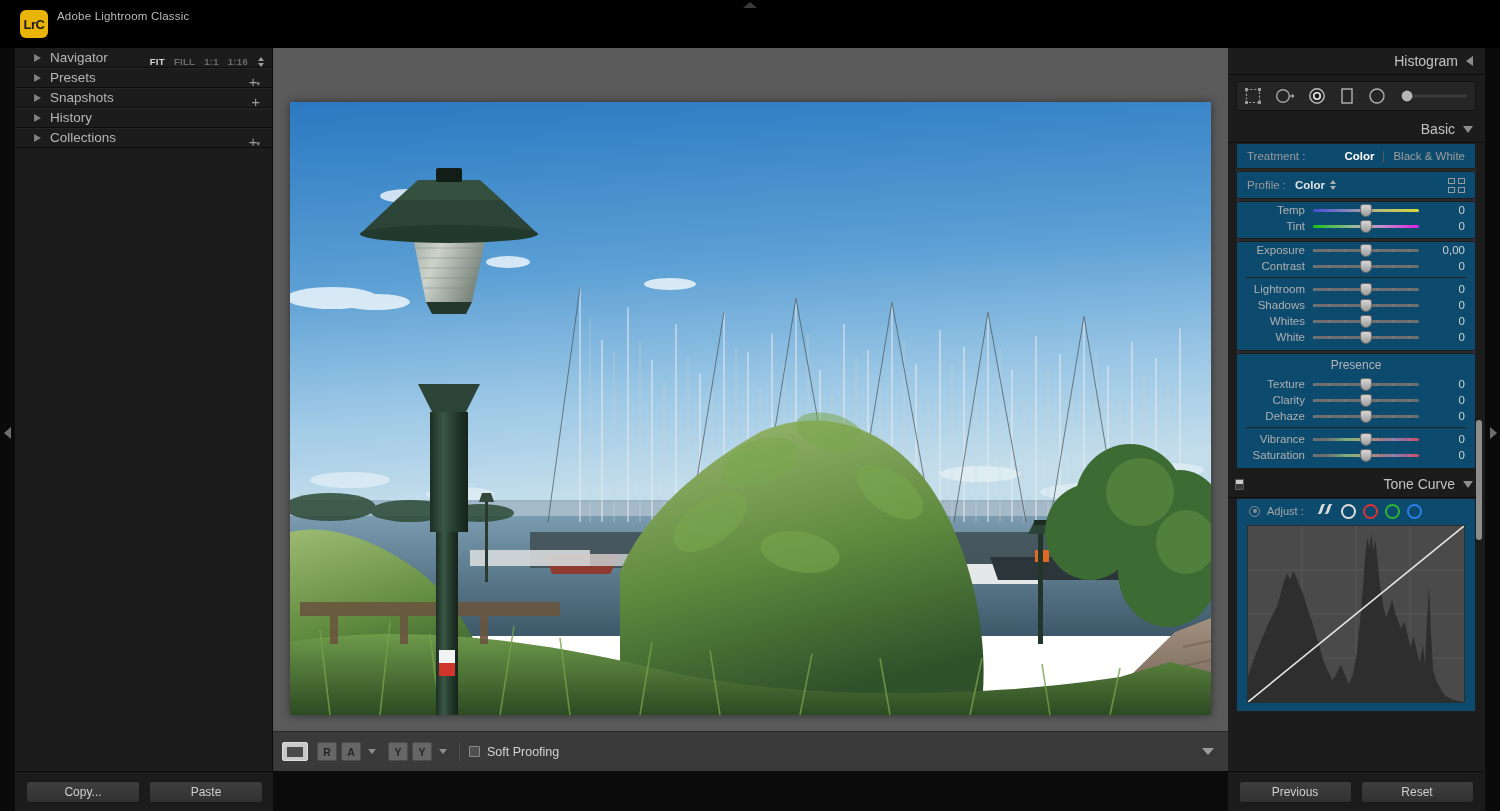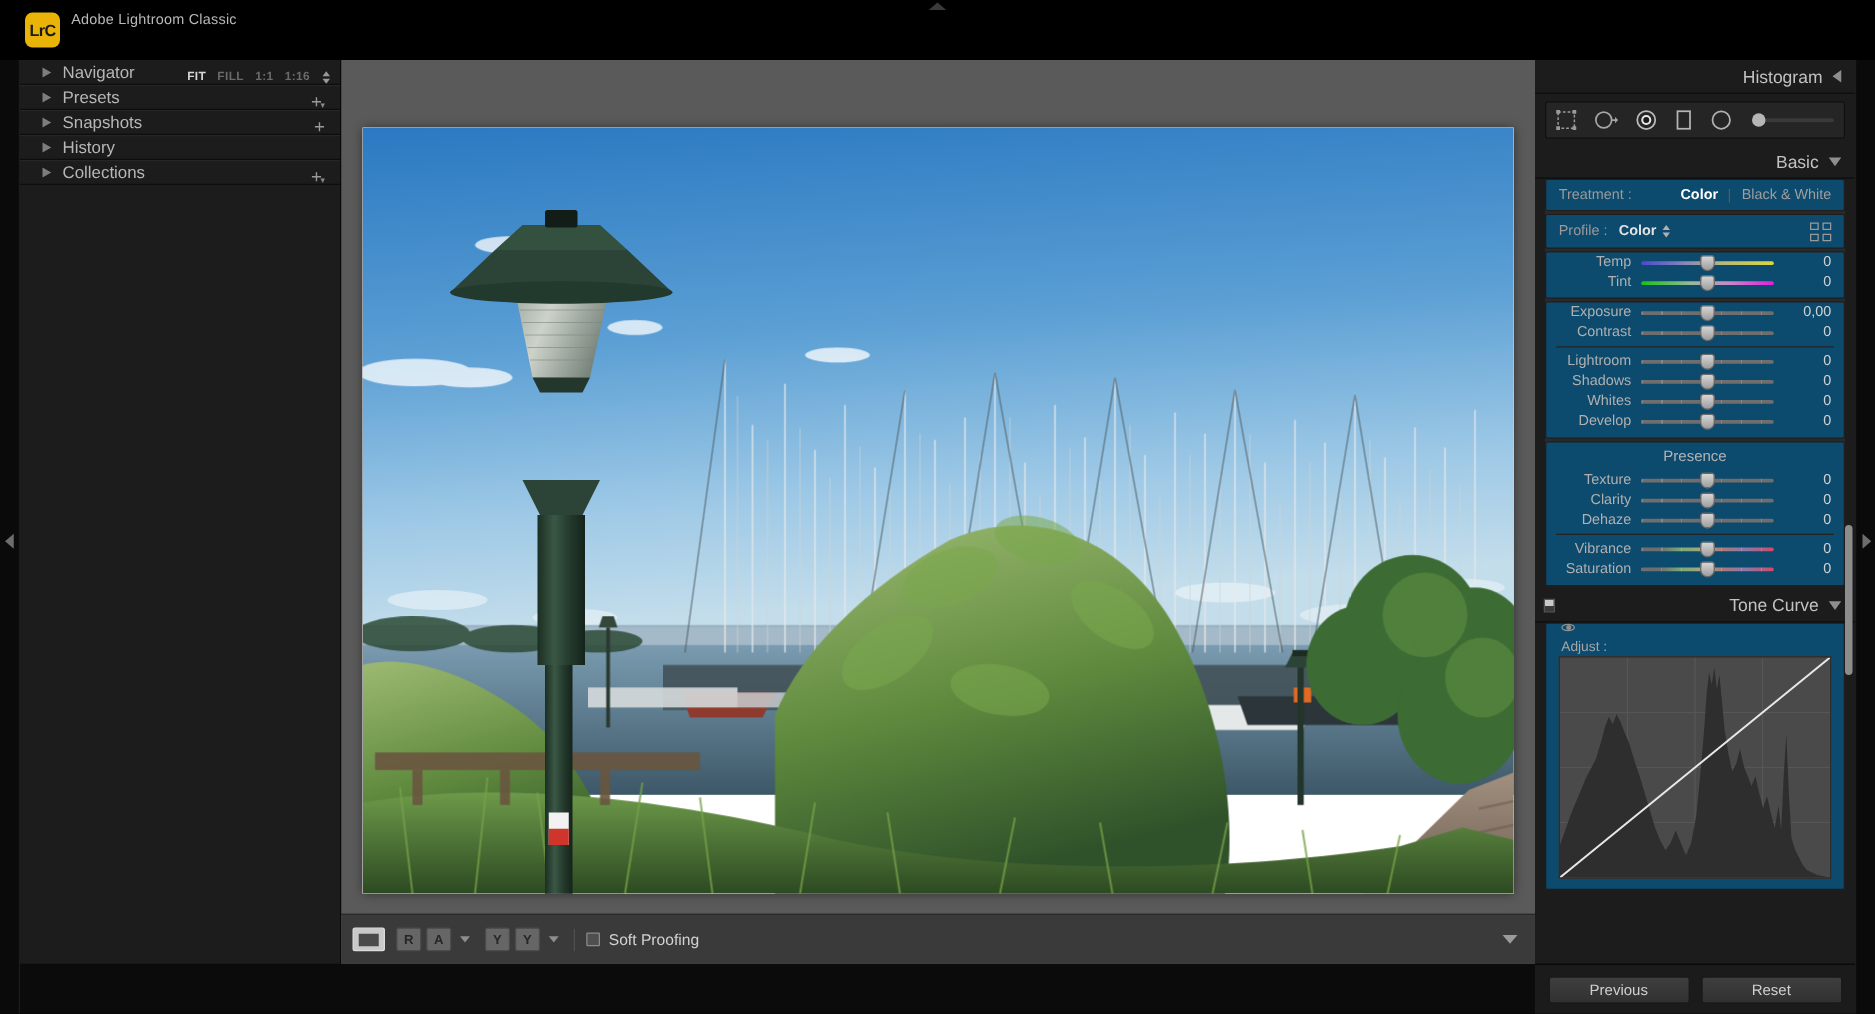--- a/index.html
+++ b/index.html
@@ -216,21 +216,21 @@
 
   .sec-title-row { height: 22px; display: flex; align-items: center; justify-content: center; position: relative; }
   .sec-title { font-size: 12px; color: #b4b4b4; }
   .auto-btn {
     position: absolute; right: 8px; top: 2px; padding: 2px 11px;
     font-size: 11px; color: #dcdcdc; background: #4a4a4a;
     border-radius: 3px; cursor: pointer;
   }
   .hairline { height: 1px; background: #232323; margin: 3px 8px; }
 
-  .tc-adjust { height: 24px; display: flex; align-items: flex-start; padding: 0 0 0 12px; gap: 7px; flex-direction: column; }
+  .tc-adjust { height: 24px; display: flex; align-items: center; padding: 0 0 0 12px; gap: 7px; }
   .tc-target { width: 11px; height: 11px; border-radius: 50%; border: 1px solid #8e8e8e; display:flex;align-items:center;justify-content:center; cursor:pointer; }
   .tc-target i { width: 4px; height: 4px; border-radius: 50%; background: #8e8e8e; }
   .tc-lab { font-size: 11px; color: #a6a6a6; margin-right: 3px; }
   .tc-circle { width: 15px; height: 15px; border-radius: 50%; border: 2.5px solid #ddd; cursor: pointer; }
   .tc-circle.r { border-color: #e03232; }
   .tc-circle.g { border-color: #31b531; }
   .tc-circle.b { border-color: #2f7fe8; }
   .tc-graph {
     margin: 2px 10px 0 10px; height: 178px; background: #474747;
     border: 1px solid #2d2d2d; position: relative; overflow: hidden; cursor: crosshair;
@@ -306,20 +306,24 @@
       <div class="panel-title">History</div>
     </div>
 
     <div class="panel-row">
       <div class="tri"></div>
       <div class="panel-title">Collections</div>
       <div class="plus">+<span class="cv">▾</span></div>
     </div>
   </div>
 
+  <div class="left-bottom">
+    <div class="lr-btn">Copy...</div>
+    <div class="lr-btn">Paste</div>
+  </div>
 
   <div class="center">
     <div class="photo-wrap">
       <svg class="photo" viewBox="0 0 921 613" preserveAspectRatio="none">
         <defs>
           <linearGradient id="sky" x1="0" y1="0" x2="0.15" y2="1">
             <stop offset="0%" stop-color="#2b79c2"></stop>
             <stop offset="45%" stop-color="#5b9fd4"></stop>
             <stop offset="78%" stop-color="#9ec9e6"></stop>
             <stop offset="100%" stop-color="#c3ddeb"></stop>
@@ -729,21 +733,21 @@
           <div class="sl-name">Whites</div>
           <div class="sl-track-wrap">
             <div class="sl-track"></div>
               <div class="sl-ticks"></div>
             <div class="sl-knob" style="left:50%"></div>
           </div>
           <div class="sl-val">0</div>
         </div>
 
         <div class="slider">
-          <div class="sl-name">Develop</div>
+          <div class="sl-name">White</div>
           <div class="sl-track-wrap">
             <div class="sl-track"></div>
               <div class="sl-ticks"></div>
             <div class="sl-knob" style="left:50%"></div>
           </div>
           <div class="sl-val">0</div>
         </div>
       </div>
 
       <div class="sec-block" style="padding-bottom:5px;">

